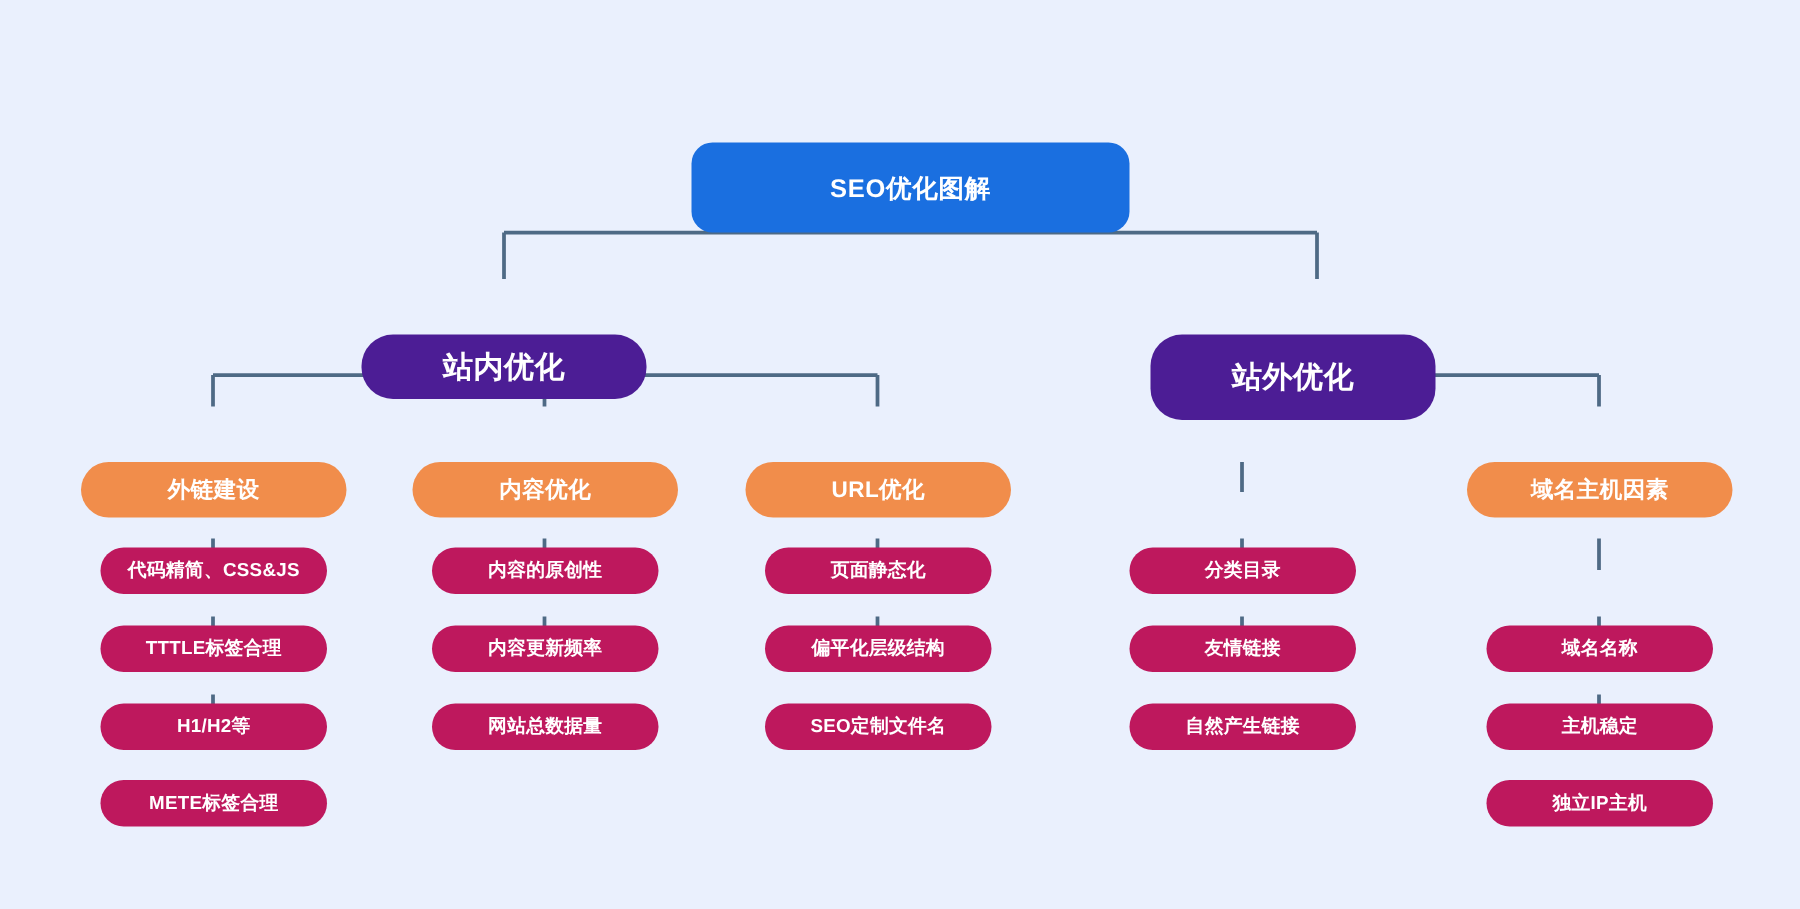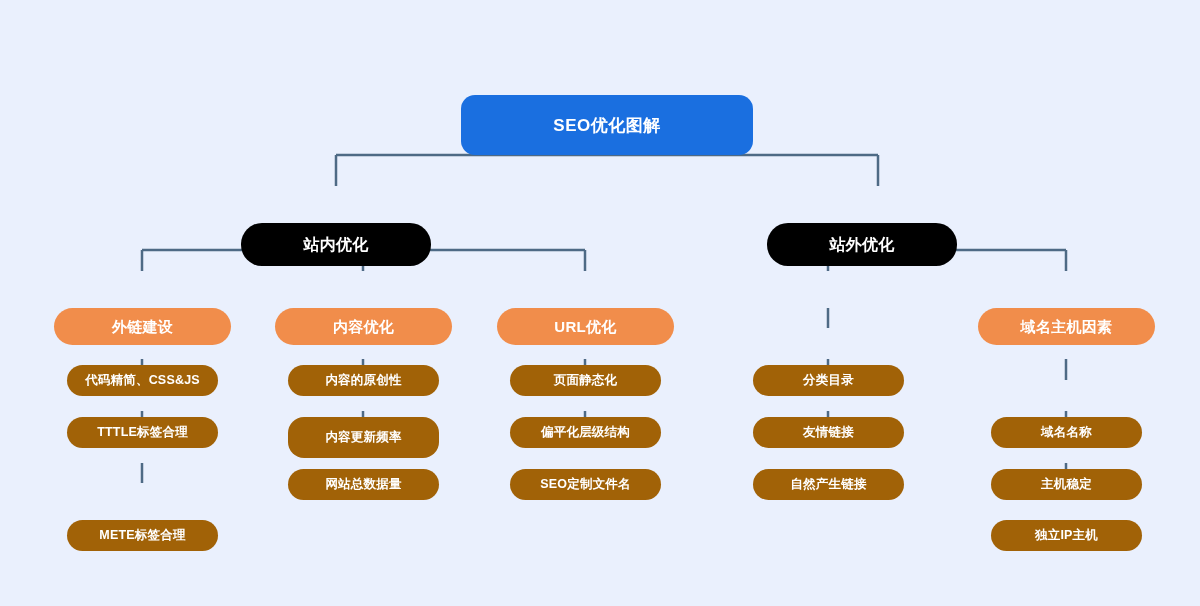--- a/index.html
+++ b/index.html
@@ -40,35 +40,35 @@
     margin-top: 37px;
   }
   .node-root {
     background: #1a6fe0;
     border-radius: 14px;
     font-size: 17px;
     font-weight: bold;
     letter-spacing: 0.5px;
   }
   .node-branch {
-    background: #000000;
+    background: #4c1d95;
     border-radius: 21px;
-    font-size: 16px;
+    font-size: 20px;
     font-weight: bold;
     letter-spacing: 0.3px;
   }
   .node-cat {
     background: #f18d4b;
     border-radius: 19px;
     font-size: 15px;
     font-weight: bold;
     letter-spacing: 0.3px;
   }
   .node-leaf {
-    background: #a16207;
+    background: #be185d;
     border-radius: 16px;
     font-size: 12.5px;
     font-weight: bold;
     letter-spacing: 0.2px;
   }
 </style>
 </head>
 <body>
 
 <div id="canvas">
@@ -112,33 +112,34 @@
       <path d="M 1066 308 L 1066 328"></path>
       <path d="M 1066 359 L 1066 380"></path>
       <path d="M 1066 411 L 1066 432"></path>
       <path d="M 1066 463 L 1066 483"></path>
     </g>
   </svg>
 
   <div class="node node-root" style="left:461px; top:58px; width:292px; height:60px;">SEO优化图解</div>
 
   <div class="node node-branch" style="left:241px; top:186px; width:190px; height:43px;">站内优化</div>
-  <div class="node node-branch" style="left:767px; top:186px; width:190px; height:43px;text-align:right;">站外优化</div>
+  <div class="node node-branch" style="left:767px; top:186px; width:190px; height:57px;text-align:right;">站外优化</div>
 
   <div class="node node-cat" style="left:54px; top:271px; width:177px; height:37px;">外链建设</div>
   <div class="node node-cat" style="left:275px; top:271px; width:177px; height:37px;">内容优化</div>
   <div class="node node-cat" style="left:497px; top:271px; width:177px; height:37px;">URL优化</div>
   <div class="node node-cat" style="left:978px; top:271px; width:177px; height:37px;">域名主机因素</div>
 
   <div class="node node-leaf" style="left:67px; top:328px; width:151px; height:31px;">代码精简、CSS&amp;JS</div>
   <div class="node node-leaf" style="left:67px; top:380px; width:151px; height:31px;">TTTLE标签合理</div>
+  <div class="node node-leaf" style="left:67px; top:432px; width:151px; height:31px;">H1/H2等</div>
   <div class="node node-leaf" style="left:67px; top:483px; width:151px; height:31px;">METE标签合理</div>
 
   <div class="node node-leaf" style="left:288px; top:328px; width:151px; height:31px;">内容的原创性</div>
-  <div class="node node-leaf" style="left:288px; top:380px; width:151px; height:41px;">内容更新频率</div>
+  <div class="node node-leaf" style="left:288px; top:380px; width:151px; height:31px;">内容更新频率</div>
   <div class="node node-leaf" style="left:288px; top:432px; width:151px; height:31px;">网站总数据量</div>
 
   <div class="node node-leaf" style="left:510px; top:328px; width:151px; height:31px;">页面静态化</div>
   <div class="node node-leaf" style="left:510px; top:380px; width:151px; height:31px;">偏平化层级结构</div>
   <div class="node node-leaf" style="left:510px; top:432px; width:151px; height:31px;">SEO定制文件名</div>
 
   <div class="node node-leaf" style="left:753px; top:328px; width:151px; height:31px;">分类目录</div>
   <div class="node node-leaf" style="left:753px; top:380px; width:151px; height:31px;">友情链接</div>
   <div class="node node-leaf" style="left:753px; top:432px; width:151px; height:31px;">自然产生链接</div>
 

